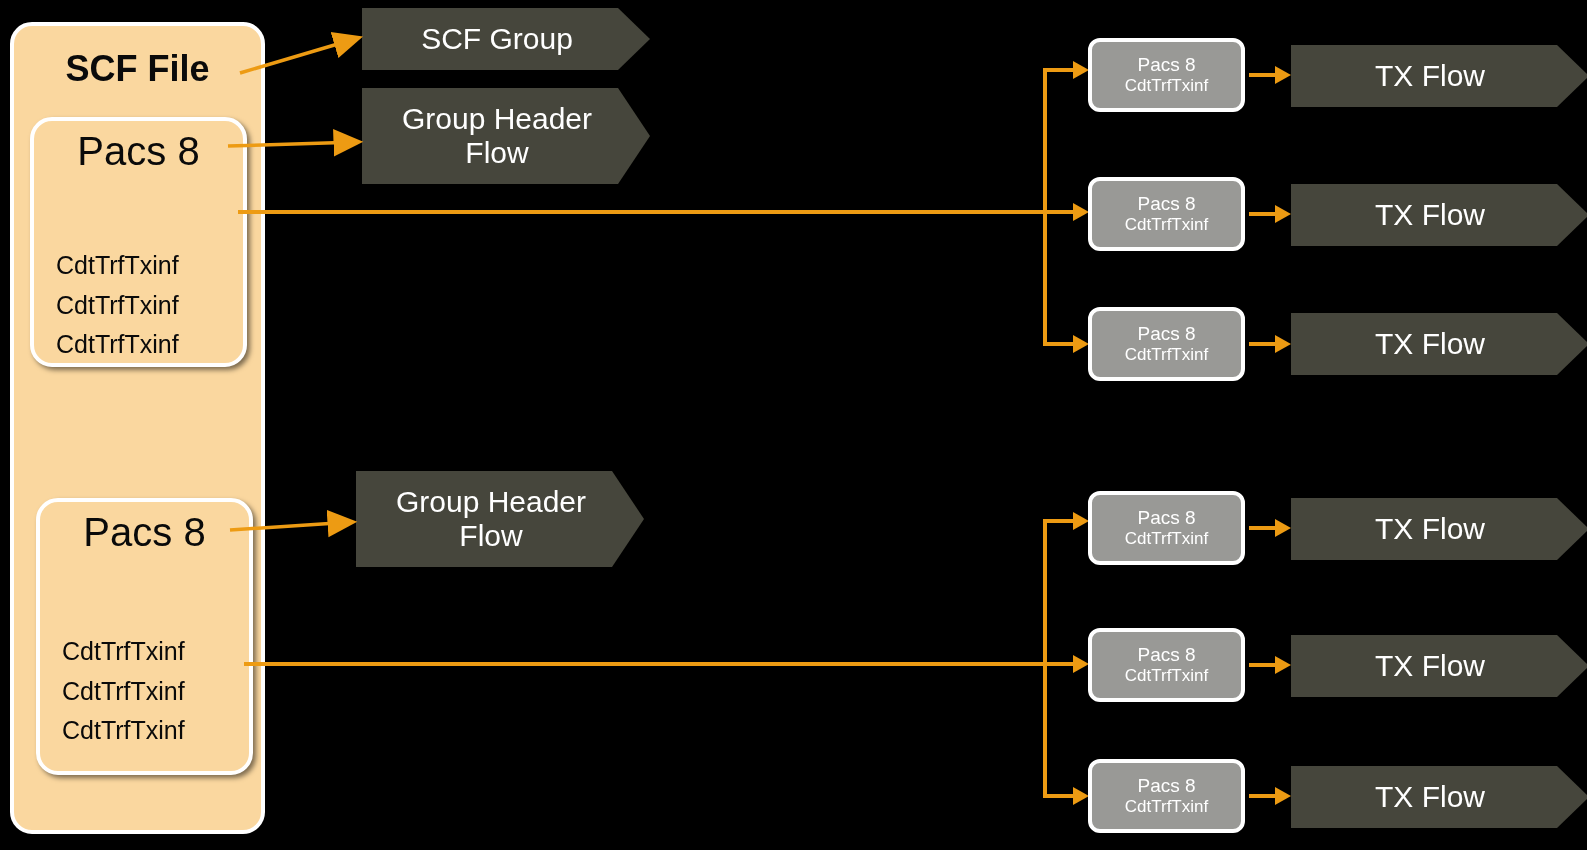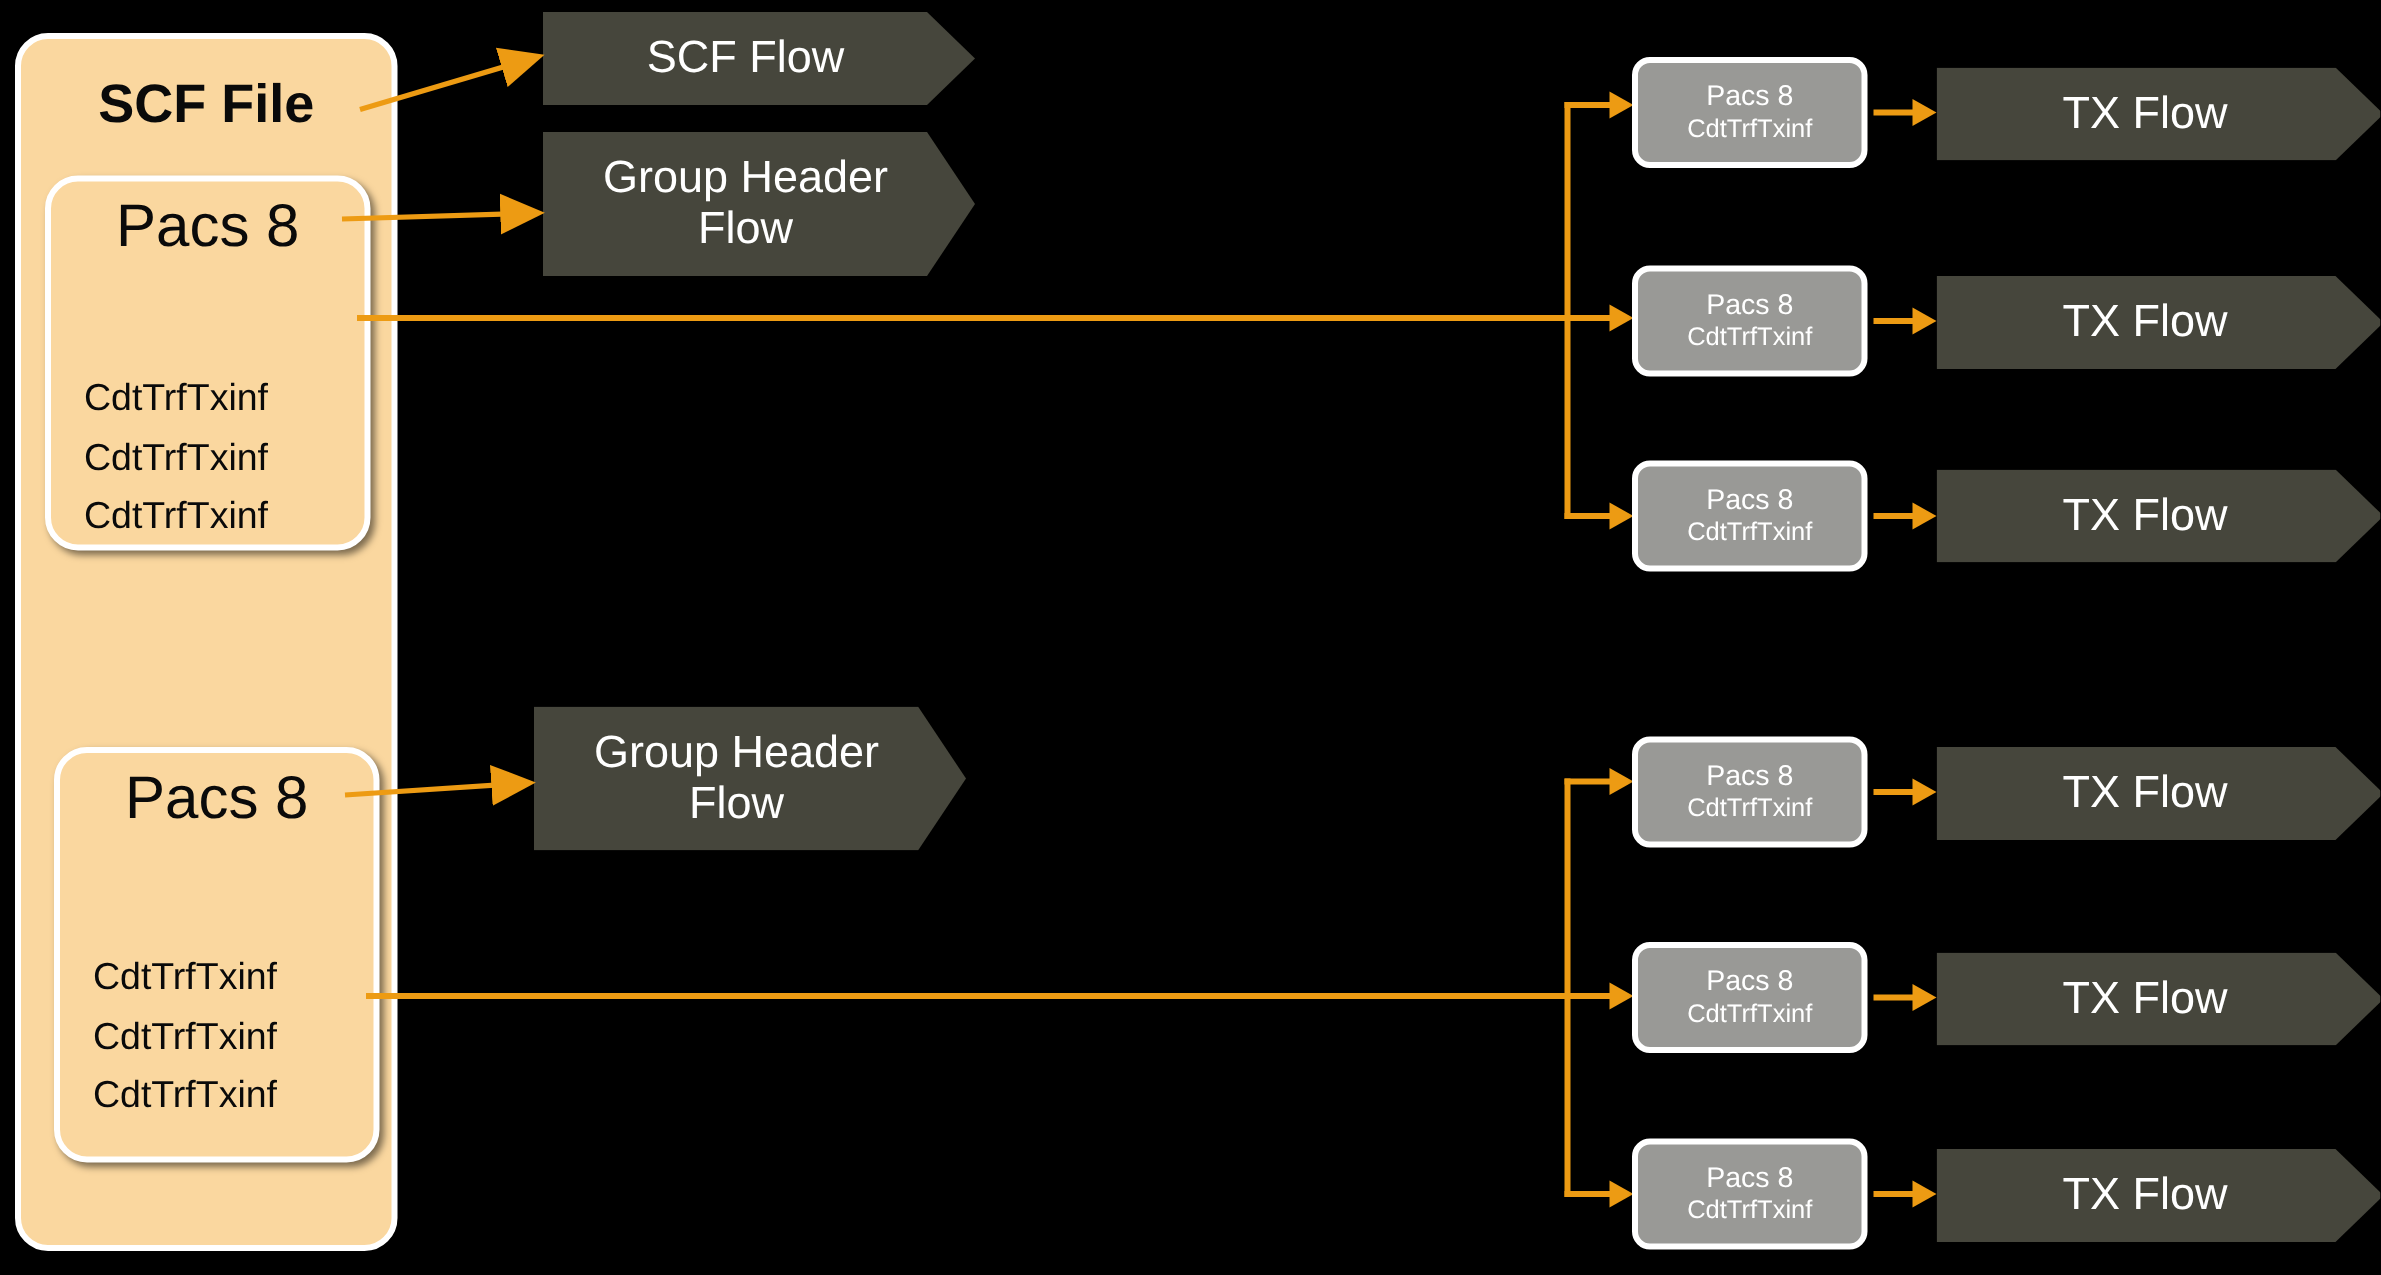--- a/index.html
+++ b/index.html
@@ -177,21 +177,21 @@
       <div class="pacs-group-title">Pacs 8</div>
       <div class="pacs-group-list">
         <div>CdtTrfTxinf</div>
         <div>CdtTrfTxinf</div>
         <div>CdtTrfTxinf</div>
       </div>
     </div>
   </div>
 
   <div class="flow-shape flow-scf">
-    <span class="flow-label">SCF Flow</span>
+    <span class="flow-label">SCF Group</span>
   </div>
 
   <div class="flow-shape flow-gh-top">
     <span class="flow-label">Group Header Flow</span>
   </div>
 
   <div class="flow-shape flow-gh-bottom">
     <span class="flow-label">Group Header Flow</span>
   </div>
 

